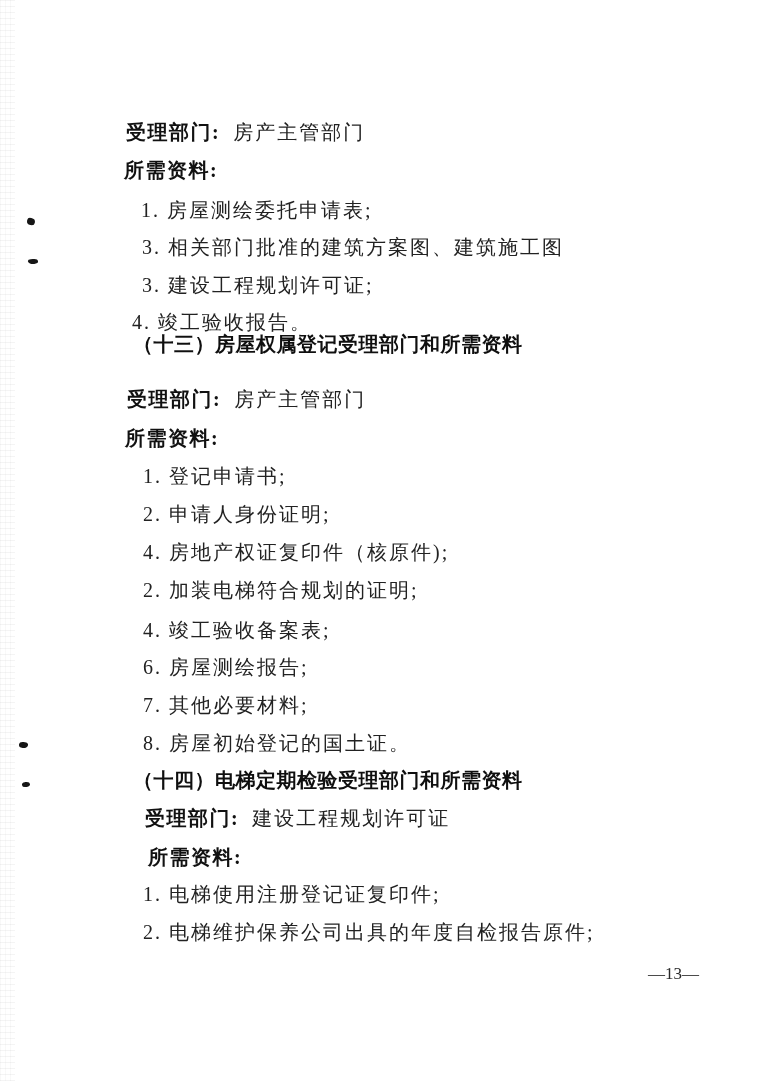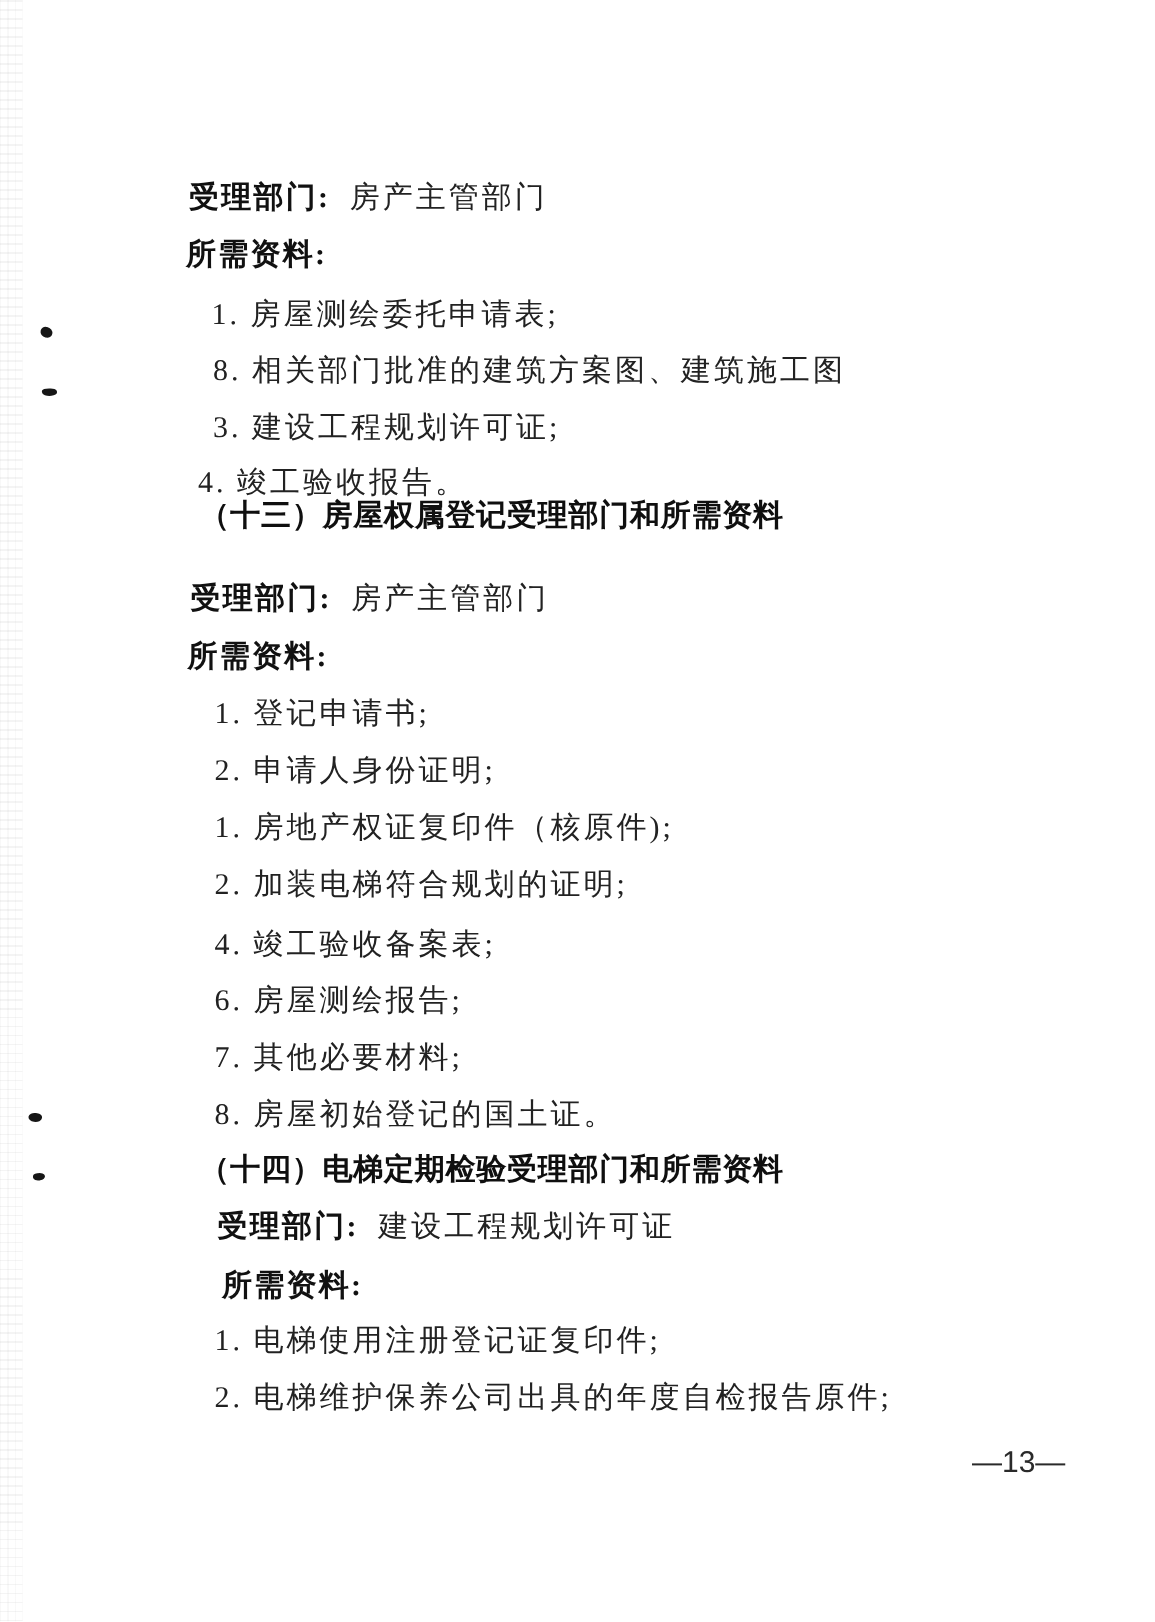--- a/index.html
+++ b/index.html
@@ -45,24 +45,24 @@
   .lbl.tight{margin-right:0;}
   .heading{
     font-weight:bold;
     letter-spacing:0.5px;
     color:#0f0f0f;
     font-size:20px;
   }
   .pageno{
     position:absolute;
     left:648px;top:964px;
-    font-size:20px;
+    font-size:17px;
     letter-spacing:0;
     color:#2a2a2a;
-    font-family:Liberation Sans, sans-serif;
+    font-family:Liberation Serif, serif;
   }
 </style>
 </head>
 <body>
 
 <div class="doc">
 
   <div class="edge-noise"></div>
   <i class="speck s1"></i>
   <i class="speck s2"></i>
@@ -70,36 +70,36 @@
   <i class="speck s4"></i>
 
   <div>
     <div class="line" style="top:120px;left:126px">
       <span class="lbl">受理部门:</span><span>房产主管部门</span>
     </div>
     <div class="line" style="top:158px;left:124px">
       <span class="lbl tight">所需资料:</span>
     </div>
     <div class="line" style="top:198px;left:141px">1. 房屋测绘委托申请表;</div>
-    <div class="line" style="top:235px;left:142px">8. 相关部门批准的建筑方案图、建筑施工图</div>
+    <div class="line" style="top:235px;left:142px">3. 相关部门批准的建筑方案图、建筑施工图</div>
     <div class="line" style="top:273px;left:142px">3. 建设工程规划许可证;</div>
     <div class="line" style="top:310px;left:132px">4. 竣工验收报告。</div>
   </div>
 
   <div>
     <div class="line heading" style="top:332px;left:133px">（十三）房屋权属登记受理部门和所需资料</div>
     <div class="line" style="top:387px;left:127px">
       <span class="lbl">受理部门:</span><span>房产主管部门</span>
     </div>
     <div class="line" style="top:426px;left:125px">
       <span class="lbl tight">所需资料:</span>
     </div>
     <div class="line" style="top:464px;left:143px">1. 登记申请书;</div>
     <div class="line" style="top:502px;left:143px">2. 申请人身份证明;</div>
-    <div class="line" style="top:540px;left:143px">1. 房地产权证复印件（核原件);</div>
+    <div class="line" style="top:540px;left:143px">4. 房地产权证复印件（核原件);</div>
     <div class="line" style="top:578px;left:143px">2. 加装电梯符合规划的证明;</div>
     <div class="line" style="top:618px;left:143px">4. 竣工验收备案表;</div>
     <div class="line" style="top:655px;left:143px">6. 房屋测绘报告;</div>
     <div class="line" style="top:693px;left:143px">7. 其他必要材料;</div>
     <div class="line" style="top:731px;left:143px">8. 房屋初始登记的国土证。</div>
   </div>
 
   <div>
     <div class="line heading" style="top:768px;left:133px">（十四）电梯定期检验受理部门和所需资料</div>
     <div class="line" style="top:806px;left:145px">

